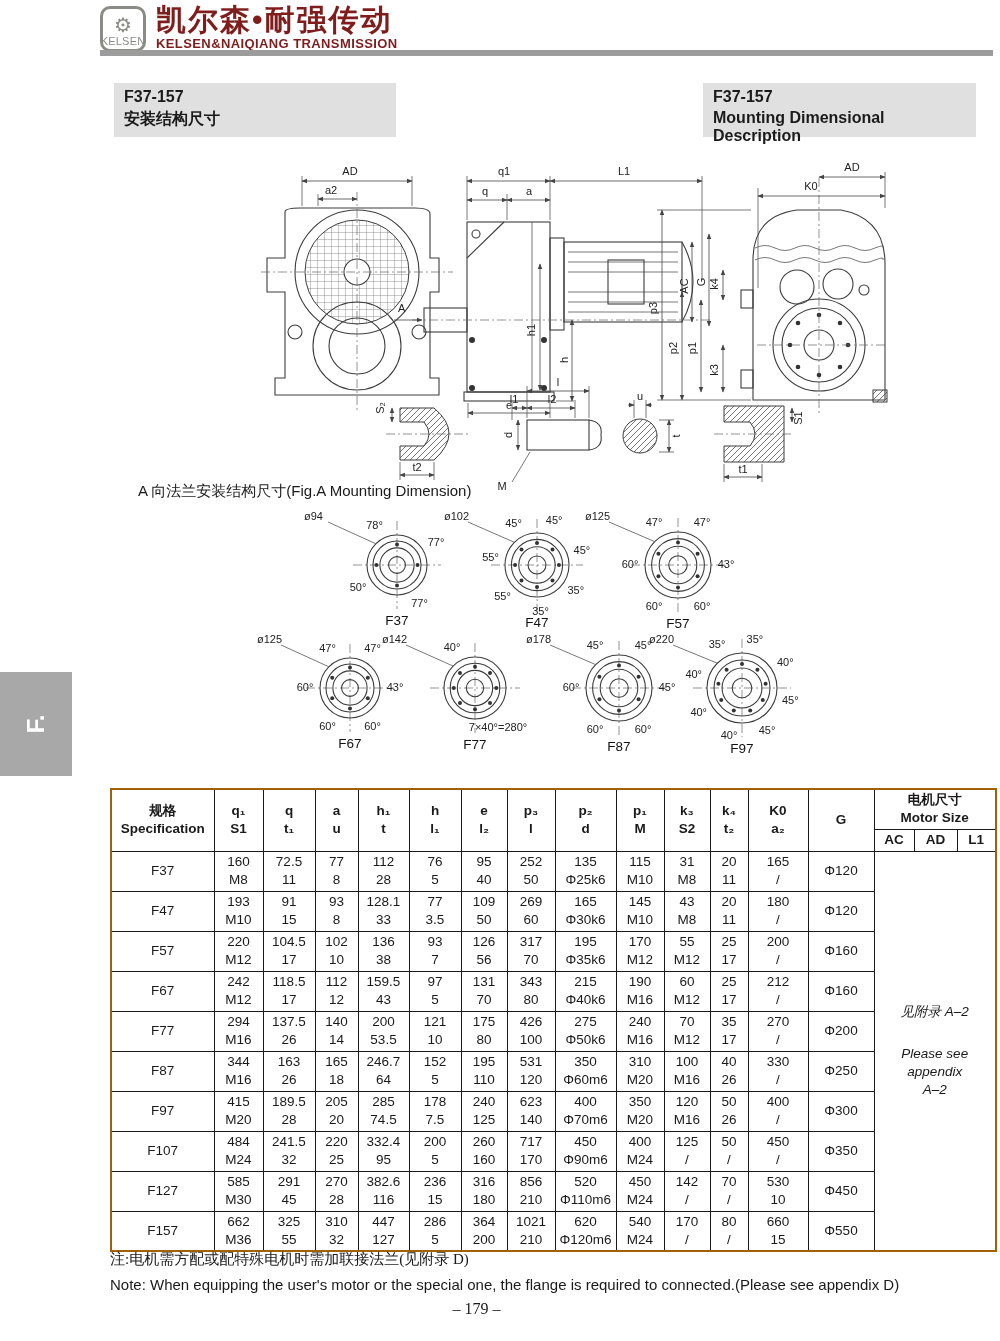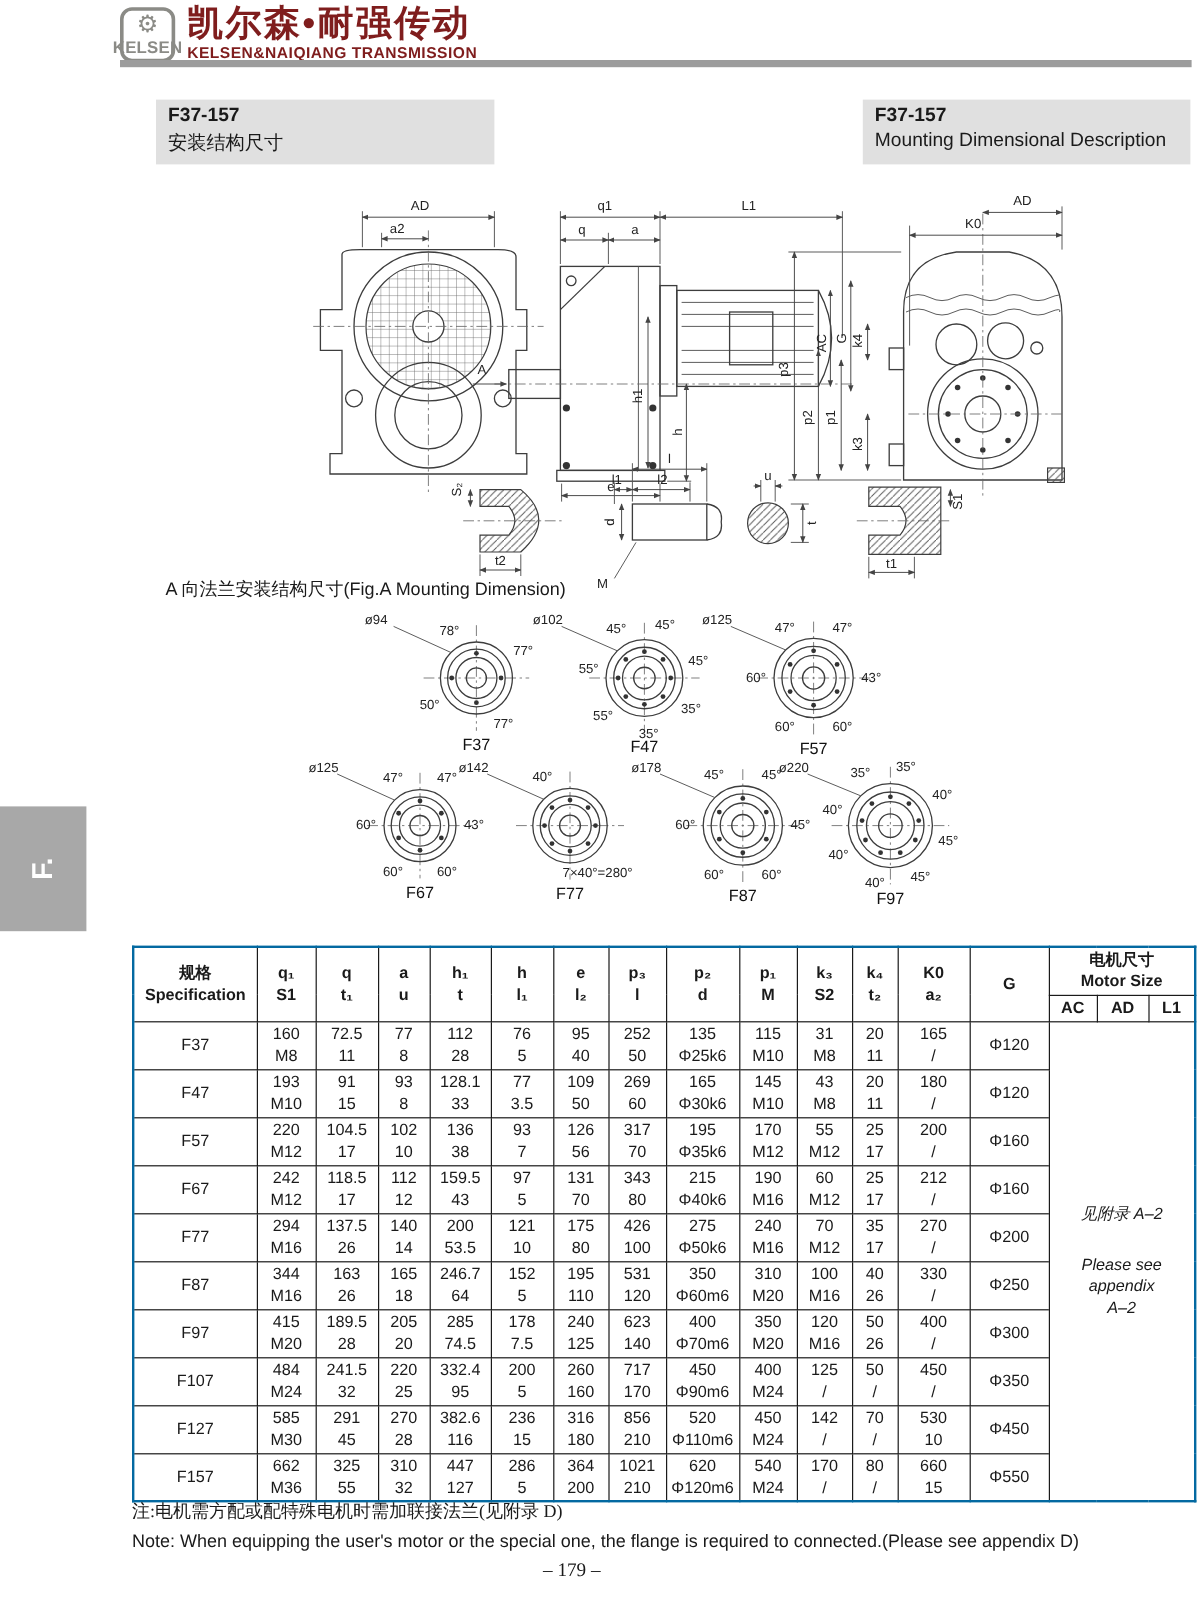--- a/index.html
+++ b/index.html
@@ -4,52 +4,52 @@
 <style>
   * { margin:0; padding:0; box-sizing:border-box; }
   body { background:#fff; font-family:"Liberation Sans", sans-serif; color:#1a1a1a; }
   #page { position:relative; width:1000px; height:1341px; background:#ffffff; overflow:hidden; }
 
   
   #logo-badge { position:absolute; left:100px; top:6px; width:46px; height:46px;
     border:3px solid #8b8b86; border-radius:10px; display:flex; flex-direction:column;
     align-items:center; justify-content:flex-end; color:#8b8b86; }
   #logo-badge .gear { font-size:20px; line-height:20px; }
-  #logo-badge .badge-txt { font-size:14px; font-weight:bold; letter-spacing:.2px; margin-bottom:2px;text-align:center; }
+  #logo-badge .badge-txt { font-size:11px; font-weight:normal; letter-spacing:.2px; margin-bottom:2px;text-align:center; }
   #brand { position:absolute; left:156px; top:4px; color:#7f1d1d; }
   #brand .cn { font-size:30px; font-weight:bold; letter-spacing:2px; line-height:32px; }
   #brand .en { font-size:13px; font-weight:bold; letter-spacing:.4px; }
   #divider { position:absolute; left:100px; top:50px; width:893px; height:6px; background:#9c9c9c; }
 
-  .title-block { position:absolute; top:83px; background:#e0e0e0; padding:5px 10px; height:54px;margin-left:16px; }
+  .title-block { position:absolute; top:83px; background:#e0e0e0; padding:5px 10px; height:54px; }
   #title-left { left:114px; width:282px; }
   #title-right { left:703px; width:273px; }
   .title-block .model { font-size:16px; font-weight:bold; }
-  .title-block .sub { font-size:16px; font-weight:normal; margin-top:3px; }
+  .title-block .sub { font-size:16px; font-weight:bold; margin-top:3px; }
 
   
   svg text { font-family:"Liberation Sans", sans-serif; }
   .dim-t { font-size:11px; fill:#222; }
   .obj { stroke:#3d3d3d; fill:none; stroke-width:1.1; }
   .thin { stroke:#555; fill:none; stroke-width:.8; }
   .dim { stroke:#444; fill:none; stroke-width:.8; }
   .cl  { stroke:#666; fill:none; stroke-width:.7; stroke-dasharray:9 3 2 3; }
   .drawing { position:absolute; }
 
   #fig-caption { position:absolute; left:138px; top:482px; font-size:15px; }
 
   #sidebar-tab { position:absolute; left:0; top:672px; width:72px; height:104px; background:#a8a8a8;
     display:flex; align-items:center; justify-content:center; }
   #sidebar-tab span { color:#fff; font-size:24px; font-weight:bold; transform:rotate(-90deg); }
 
   
   #spec-table { position:absolute; left:110px; top:788px; border-collapse:collapse; table-layout:fixed; }
   #spec-table th, #spec-table td { border:1px solid #1a1a1a; text-align:center; vertical-align:middle;
     font-size:13.5px; padding:0; line-height:1.32; }
-  #spec-table { border:2px solid #0369a1; }
+  #spec-table { border:2px solid #a16207; }
   #spec-table th { font-weight:bold; }
   #spec-table .hrow1 th { height:40px; }
   #spec-table .hrow2 th { height:22px; }
   #spec-table tbody tr { height:40px; }
   .motor-note { font-size:13.5px;font-style:italic; }
   .motor-note .gap { height:24px; }
 
   #note-cn { position:absolute; left:110px; top:1250px; font-size:15px; font-family:"Liberation Serif", serif; }
   #note-en { position:absolute; left:110px; top:1276px; font-size:15px; }
   #page-num { position:absolute; left:0; top:1300px; width:953px; text-align:center; font-size:16px; font-family:"Liberation Serif", serif; }

